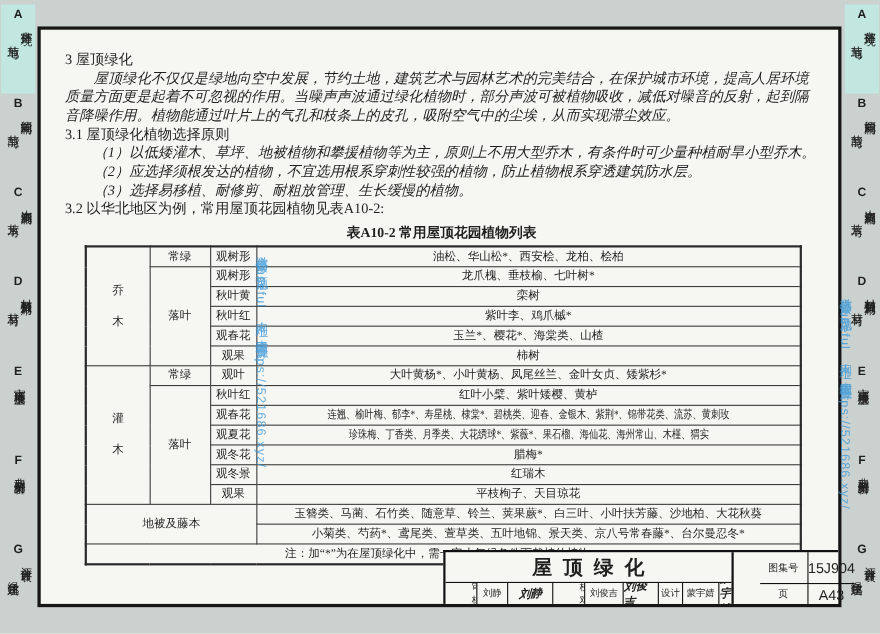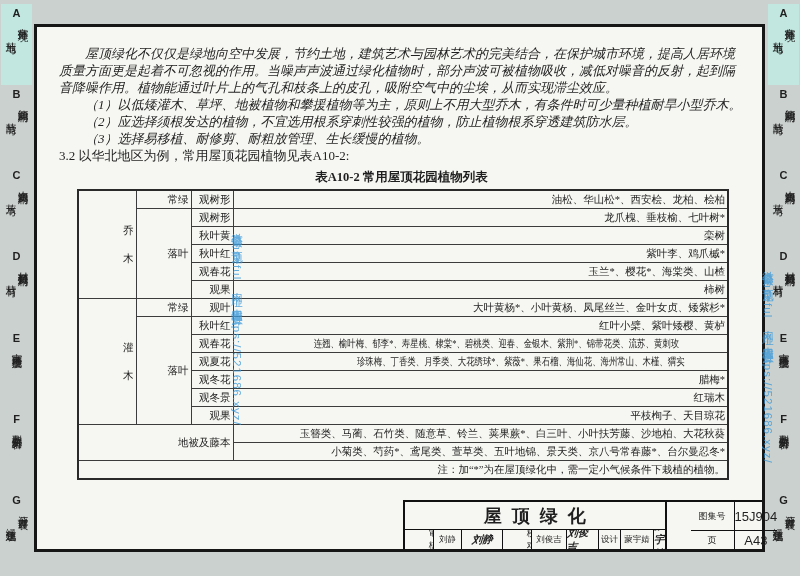--- a/index.html
+++ b/index.html
@@ -20,21 +20,21 @@
   .vcol{writing-mode:vertical-rl;text-orientation:upright;font-size:10.5px;line-height:12px;letter-spacing:1px;}
   .vcol.offset{margin-top:13px;}
   
   .frame{position:absolute;left:34px;top:24px;width:731px;height:528px;background:#f6f6f2;border:3px solid #161616;box-sizing:border-box;}
   .content{position:absolute;inset:0;padding:18px 18px 0 22px;font-size:13px;line-height:17px;}
   .content p{margin:0;}
   .indent{text-indent:2em;font-style:italic;}
   
   .tbl-title{text-align:center;font-weight:bold;font-size:12.5px;margin:5px 0 3px 0;}
   table.plants{border-collapse:collapse;margin-left:18px;width:652px;table-layout:fixed;border:2px solid #2a2a2a;}
-  table.plants td{border:1px solid #3c3c3c;height:14.6px;text-align:right;vertical-align:middle;font-size:10.5px;padding:0 2px;overflow:hidden;white-space:nowrap;}
+  table.plants td{border:1px solid #3c3c3c;height:14.6px;text-align:center;vertical-align:middle;font-size:10.5px;padding:0 2px;overflow:hidden;white-space:nowrap;}
   td.gcell span{display:inline-block;width:1.05em;white-space:normal;line-height:2.6;}
   .squeeze{display:inline-block;white-space:nowrap;transform:scaleX(0.8);transform-origin:center;}
   td.note-cell{text-align:left;padding-left:5px;font-size:10.5px;}
   
   .titleblock{position:absolute;right:0;bottom:0;width:359px;height:49px;background:#f6f6f2;border-top:2px solid #111;border-left:2px solid #111;box-sizing:border-box;display:flex;z-index:6;}
   .tb-left{width:290px;display:flex;flex-direction:column;border-right:2px solid #111;box-sizing:border-box;}
   .tb-title{flex:1;display:flex;align-items:center;justify-content:center;font-size:18px;font-weight:600;letter-spacing:10px;text-indent:10px;}
   .tb-sign{height:20px;display:flex;border-top:1px solid #111;box-sizing:border-box;}
   .tb-sign>div{border-right:1px solid #111;display:flex;align-items:center;justify-content:center;font-size:8.5px;overflow:hidden;box-sizing:border-box;}
   .tb-sign>div:last-child{border-right:none;flex:1;}
@@ -149,21 +149,23 @@
     <div class="tab-letter">G</div>
     <div class="vcols">
         <div class="vcol offset">绿色建筑</div>
         <div class="vcol">评分自评表</div>
       </div>
   </div>
 </div>
 
 <div class="frame">
   <div class="content">
+    <p>3 屋顶绿化</p>
     <p class="indent">屋顶绿化不仅仅是绿地向空中发展，节约土地，建筑艺术与园林艺术的完美结合，在保护城市环境，提高人居环境质量方面更是起着不可忽视的作用。当噪声声波通过绿化植物时，部分声波可被植物吸收，减低对噪音的反射，起到隔音降噪作用。植物能通过叶片上的气孔和枝条上的皮孔，吸附空气中的尘埃，从而实现滞尘效应。</p>
+    <p>3.1 屋顶绿化植物选择原则</p>
     <p class="indent">（1）以低矮灌木、草坪、地被植物和攀援植物等为主，原则上不用大型乔木，有条件时可少量种植耐旱小型乔木。</p>
     <p class="indent">（2）应选择须根发达的植物，不宜选用根系穿刺性较强的植物，防止植物根系穿透建筑防水层。</p>
     <p class="indent">（3）选择易移植、耐修剪、耐粗放管理、生长缓慢的植物。</p>
     <p>3.2 以华北地区为例，常用屋顶花园植物见表A10-2:</p>
 
     <div class="tbl-title">表A10-2 常用屋顶花园植物列表</div>
 
     <table class="plants">
       <colgroup>
           <col style="width:58px">

